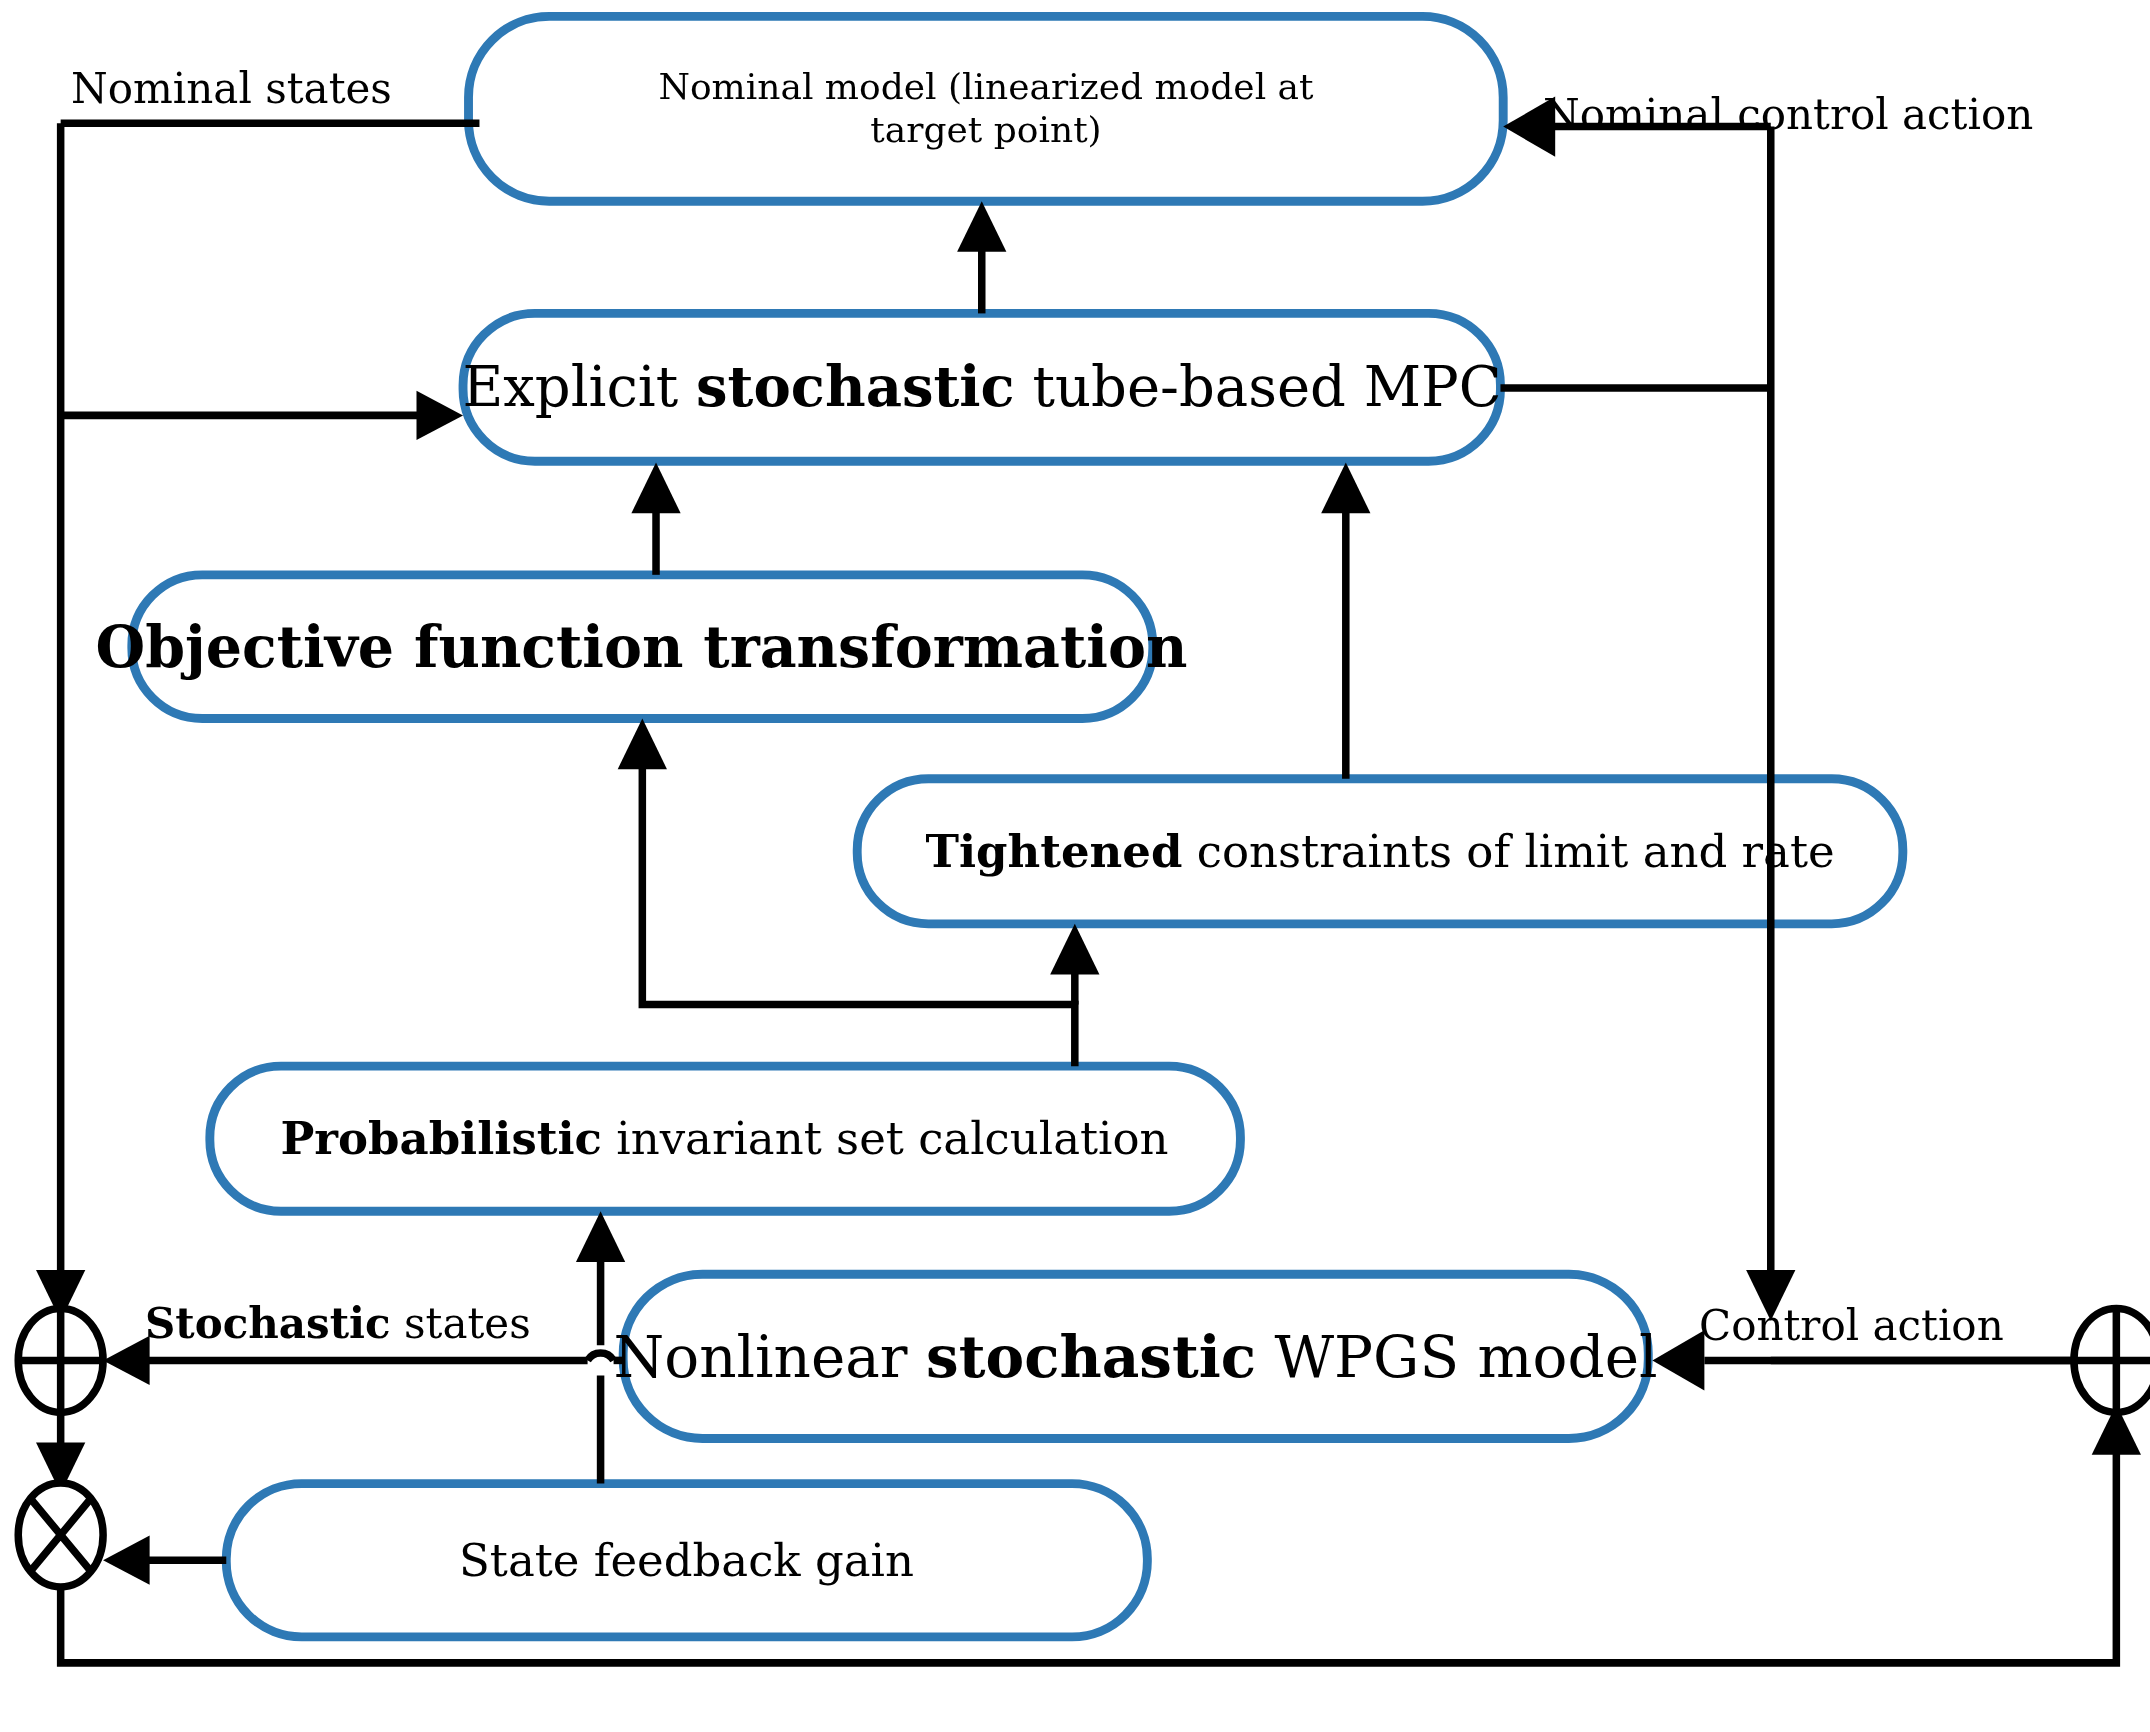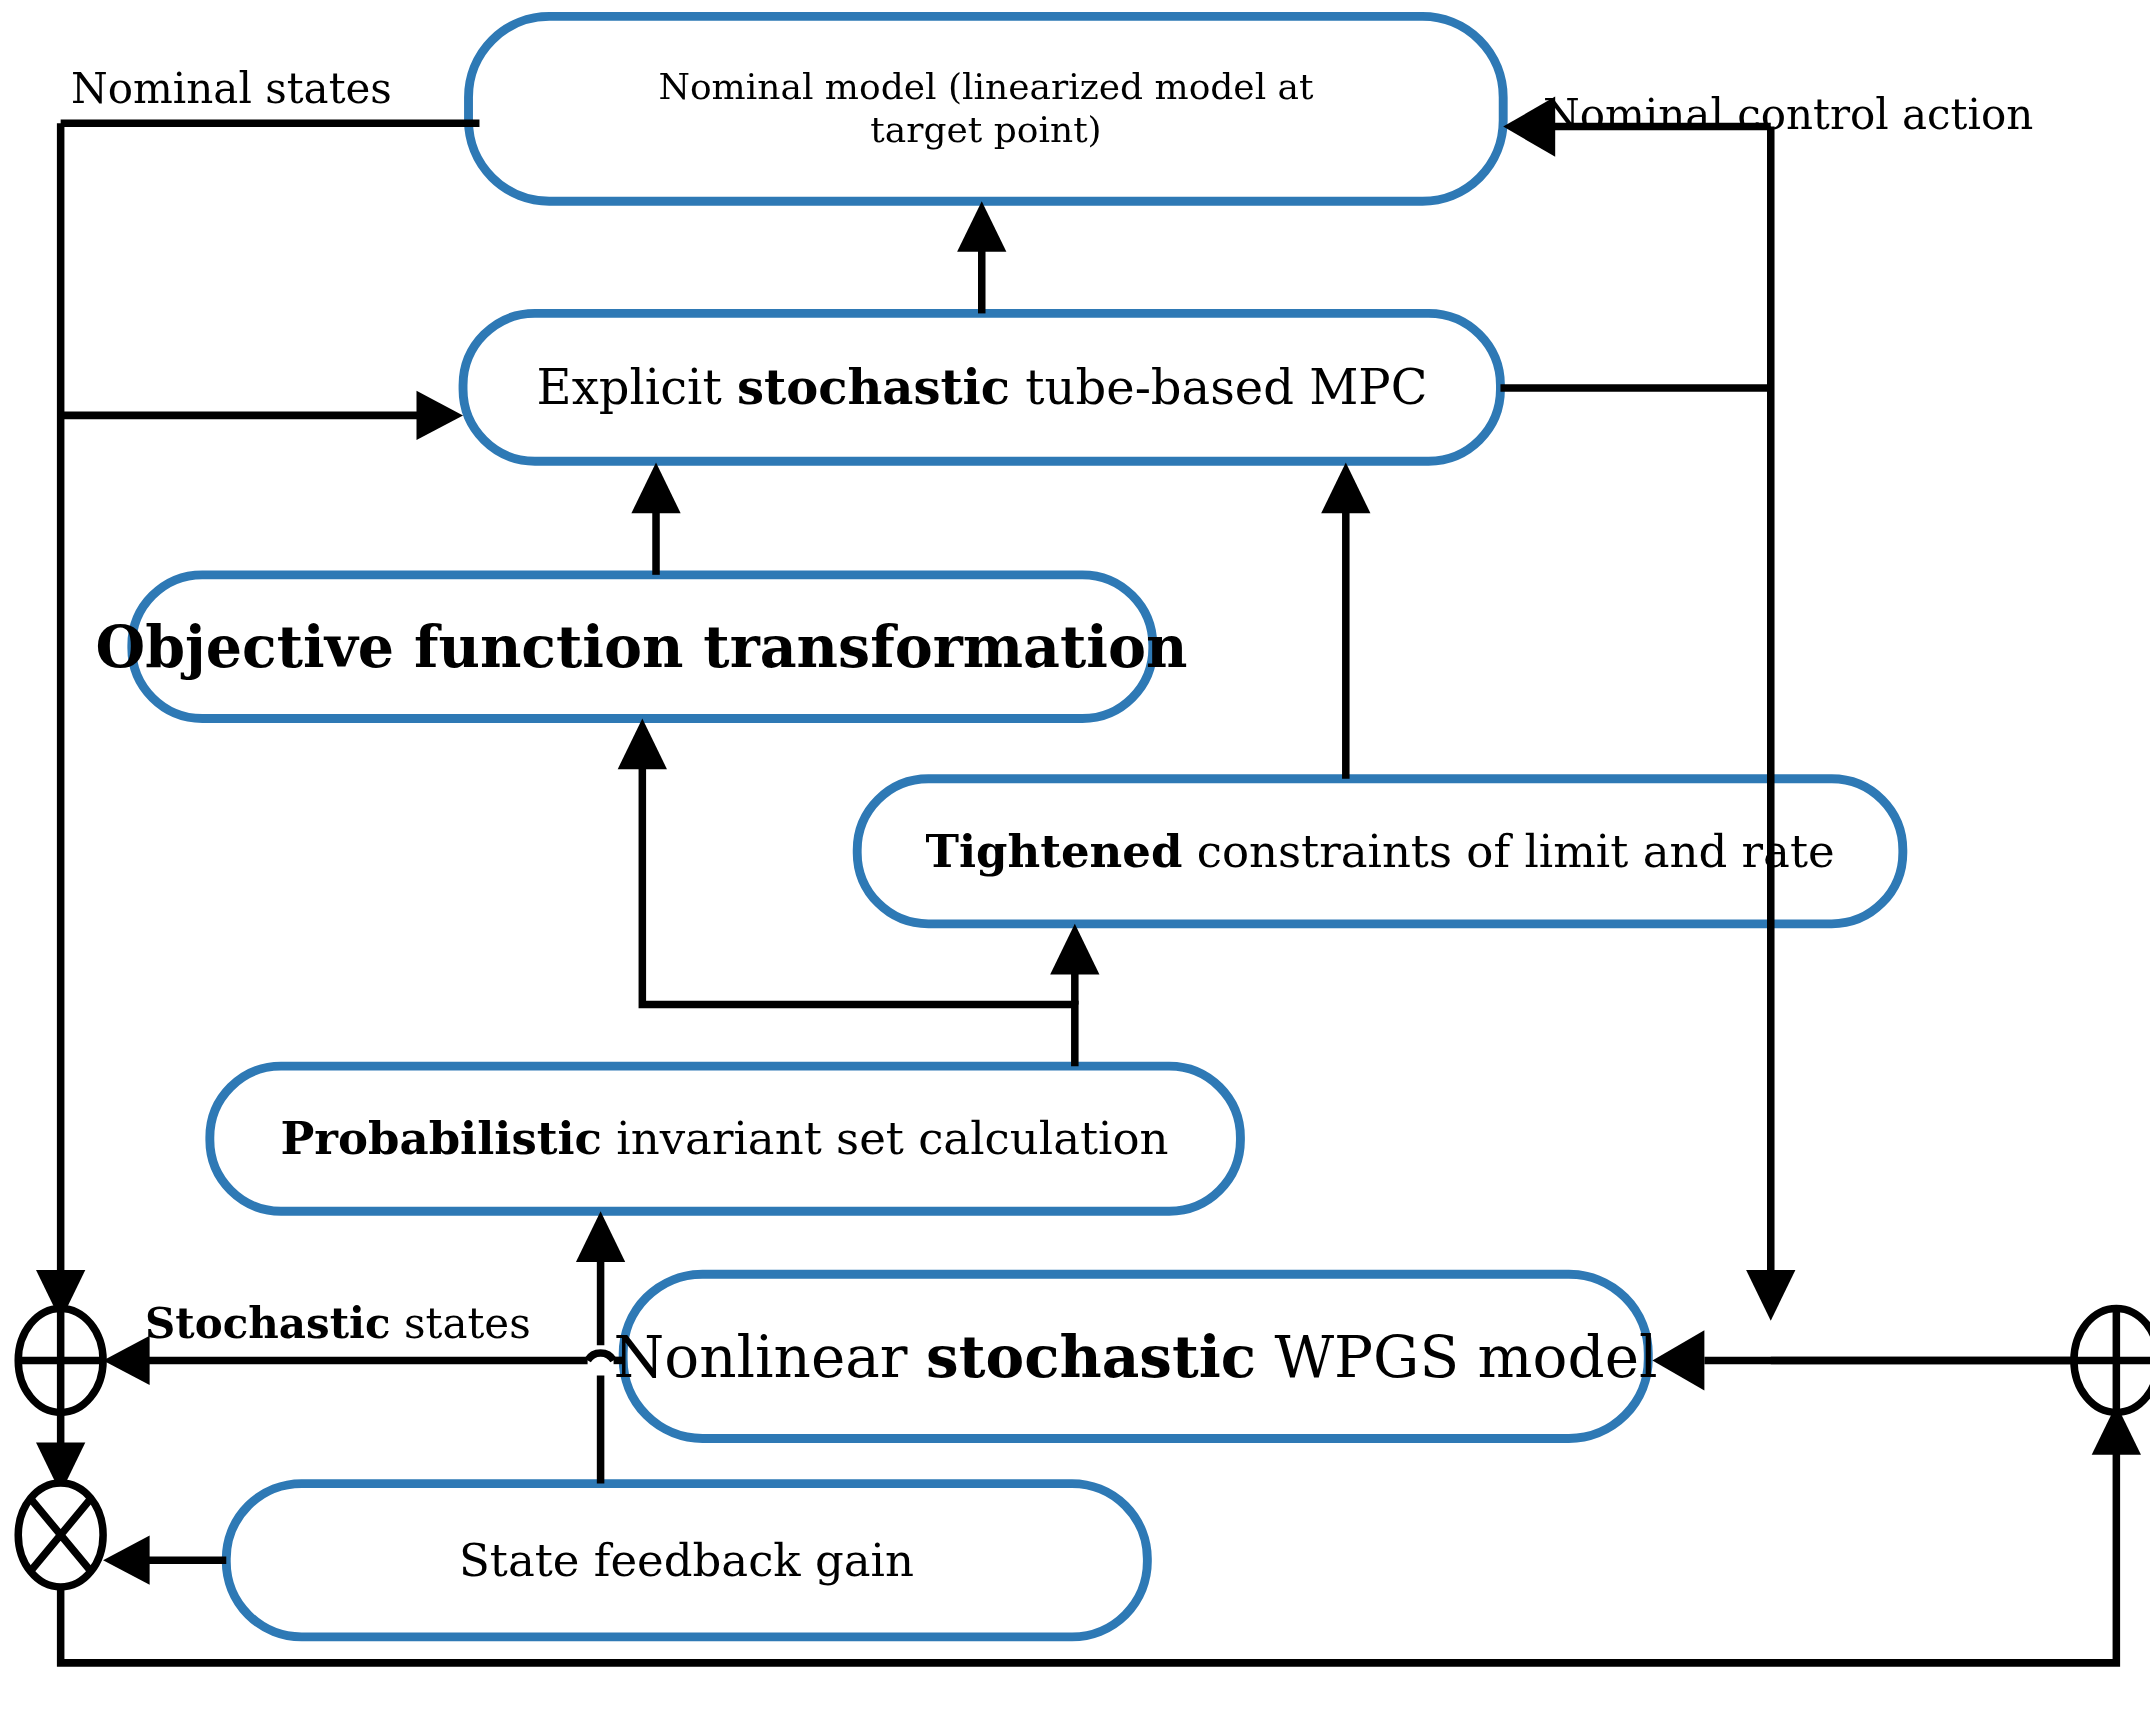--- a/index.html
+++ b/index.html
@@ -66,21 +66,21 @@
   }
   .wire-label {
     position: absolute;
     font-family: "DejaVu Serif", serif;
     color: #000000;
     white-space: nowrap;
     pointer-events: none;
   }
   .bold { font-weight: bold; }
   .lbl-nominal-model  { font-size: 36px; white-space: normal; }
-  .lbl-mpc            { font-size: 48px; }
+  .lbl-mpc            { font-size: 56px; }
   .lbl-objective      { font-size: 57px; font-weight: bold; }
   .lbl-tightened      { font-size: 45px; }
   .lbl-probabilistic  { font-size: 45px; }
   .lbl-wpgs           { font-size: 58px; }
   .lbl-sfg            { font-size: 45px; }
   .lbl-wire           { font-size: 42px; }
 </style>
 </head>
 <body>
 
@@ -216,15 +216,18 @@
   </div>
 
   <div class="wire-label lbl-wire" style="left:1543px; top:66px;margin-top:24px;">
     <span>Nominal control action</span>
   </div>
 
   <div class="wire-label lbl-wire" style="left:145px; top:1299px;">
     <span class="bold">Stochastic</span><span> states</span>
   </div>
 
+  <div class="wire-label lbl-wire" style="left:1699px; top:1301px;">
+    <span>Control action</span>
+  </div>
 
 </div>
 
 
 </body></html>

